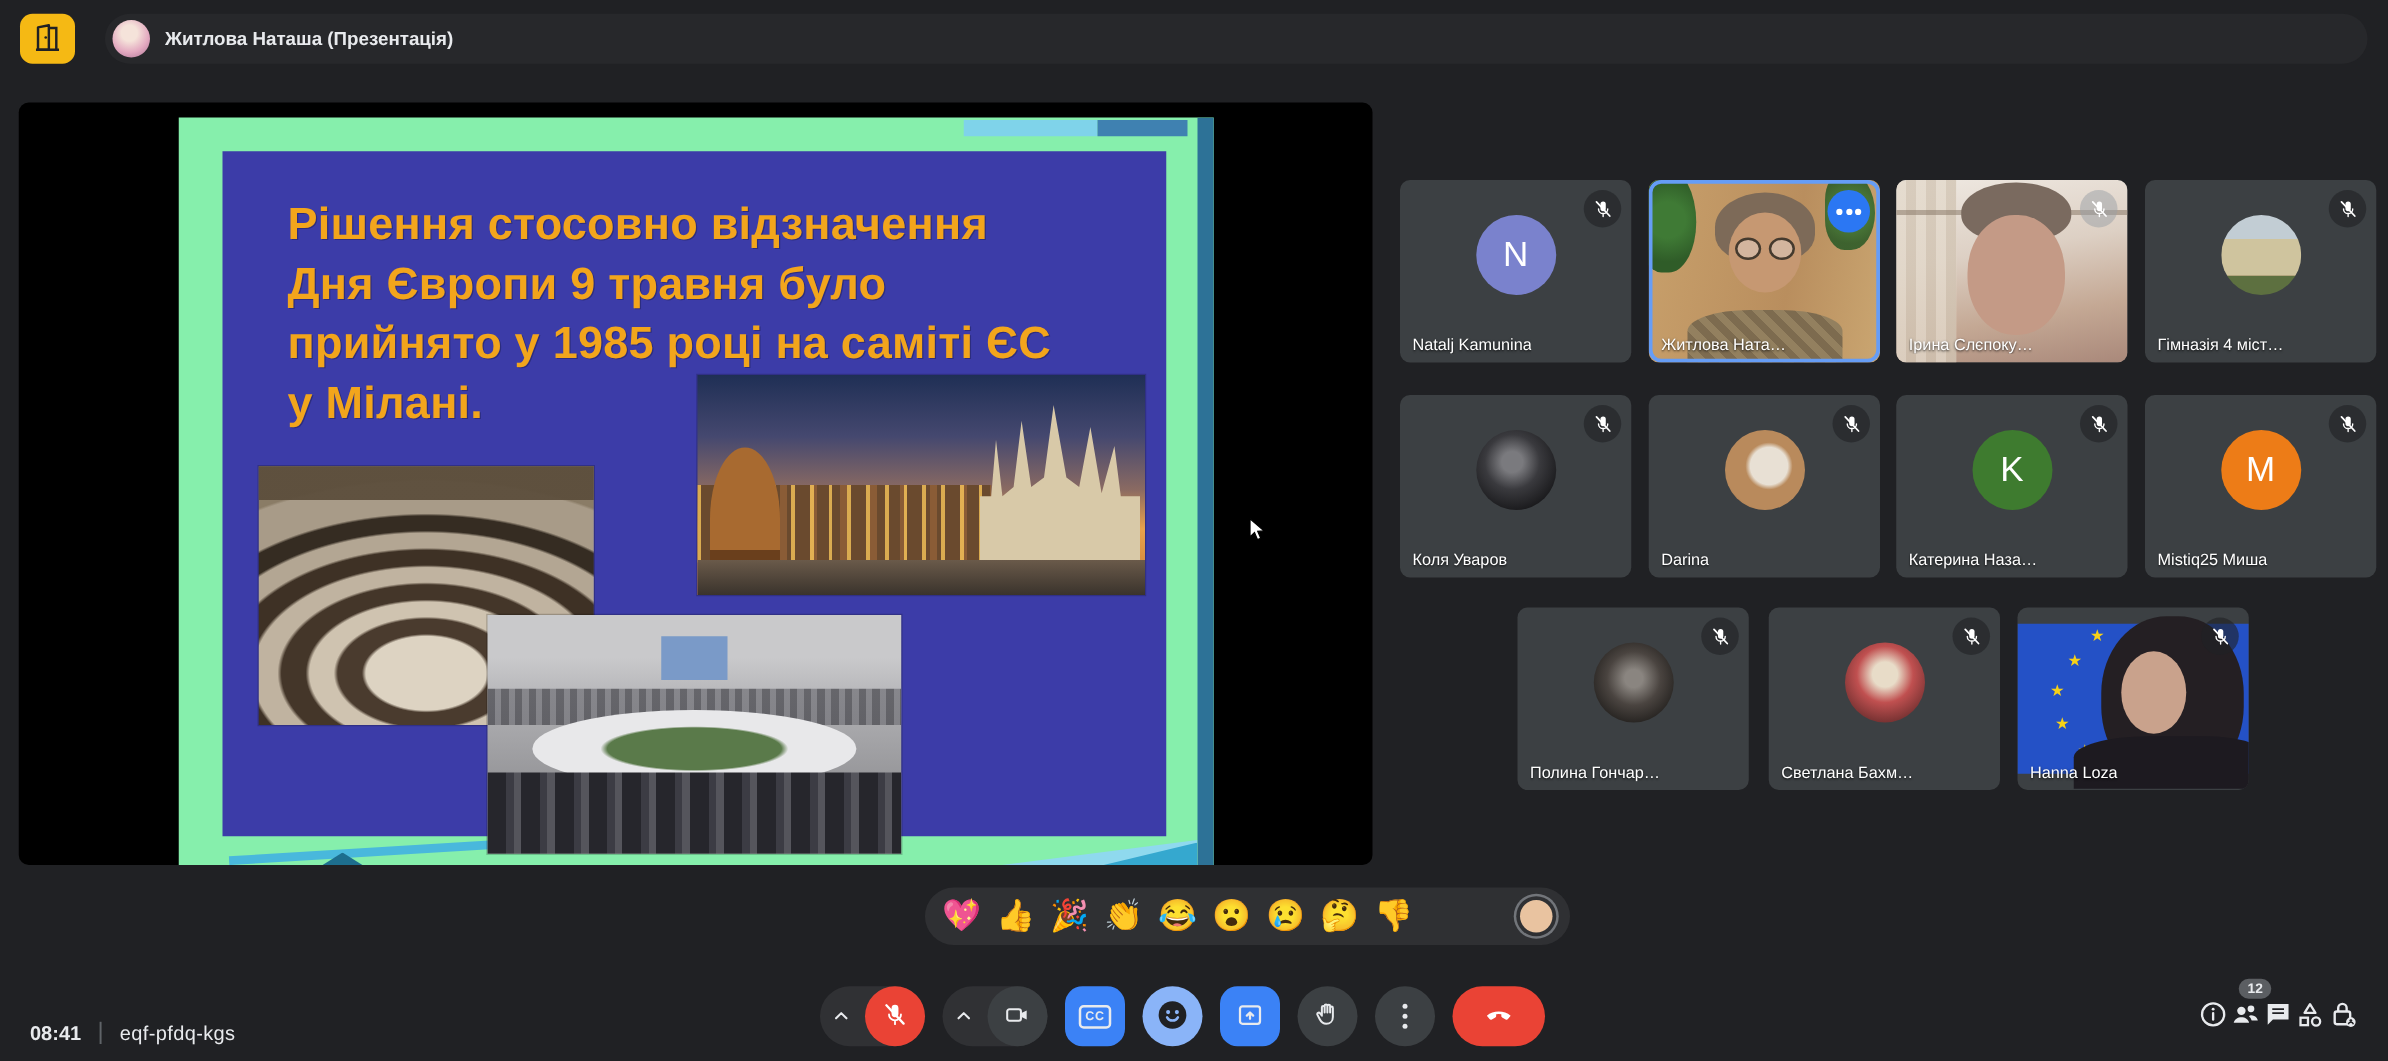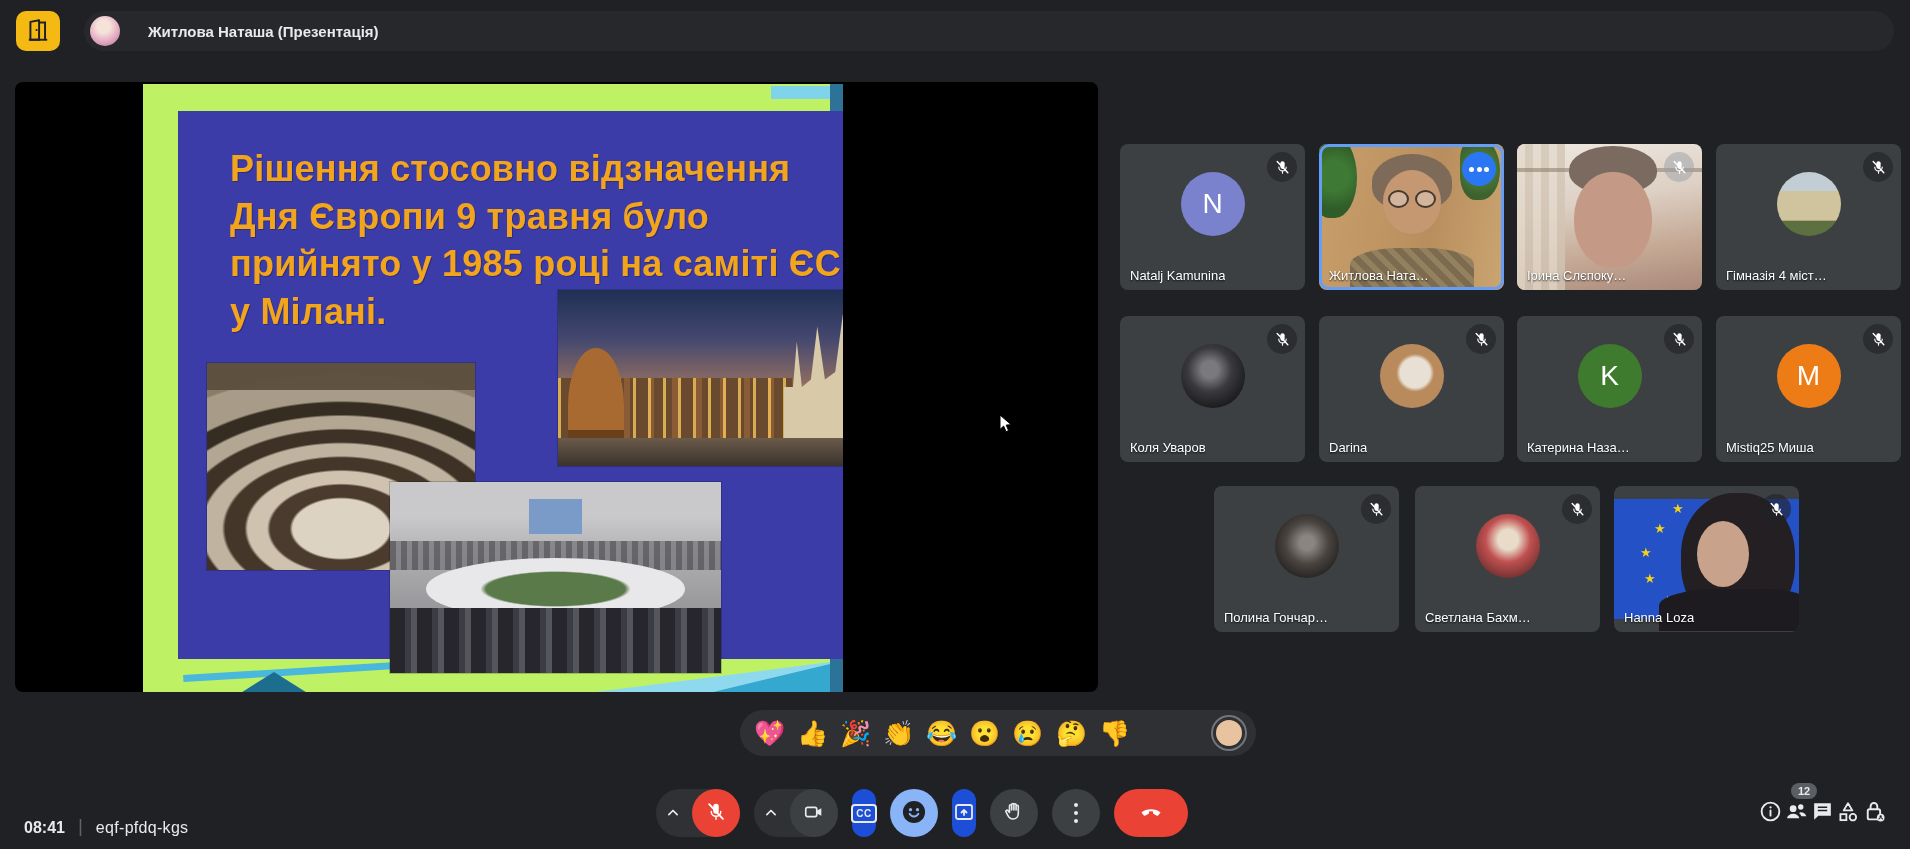--- a/index.html
+++ b/index.html
@@ -7,26 +7,26 @@
        font-family:"Liberation Sans",sans-serif;-webkit-font-smoothing:antialiased}
   .screen{position:absolute;inset:0;background:#202124}
 
   
   .app-btn{position:absolute;left:16px;top:11px;width:44px;height:40px;border:none;border-radius:10px;
            display:flex;align-items:center;justify-content:center;cursor:pointer}
   .presenter-pill{position:absolute;left:84px;right:16px;top:11px;height:40px;background:#27282b;
                   border-radius:20px;display:flex;align-items:center;padding-left:6px;box-sizing:border-box}
   .presenter-avatar{width:30px;height:30px;border-radius:50%;
         background:radial-gradient(circle at 45% 35%,#f5e3da 25%,#e3a9c0 60%,#a86f92)}
-  .presenter-name{margin-left:28px;color:#e8eaed;font-size:15px;font-weight:bold}
+  .presenter-name{margin-left:12px;color:#e8eaed;font-size:15px;font-weight:bold}
 
   
   .stage{position:absolute;left:15px;top:82px;width:1083px;height:610px;background:#000;
          border-radius:8px;overflow:hidden}
-  .slide{position:absolute;left:128px;top:2px;width:700px;height:610px;background:#bef264;overflow:hidden}
+  .slide{position:absolute;left:128px;top:12px;width:828px;height:610px;background:#86efac;overflow:hidden}
   .strip-right{position:absolute;right:0;top:0;width:13px;height:100%;background:#2d7297}
   .strip-top-steel{position:absolute;left:735px;top:2px;width:72px;height:13px;background:#3f81b1}
   .strip-top-cyan{position:absolute;left:628px;top:2px;width:107px;height:13px;background:#7fd3ea}
   .slide-blue{position:absolute;left:35px;top:27px;width:755px;height:548px;background:#3c3ca8}
   .slide-text{position:absolute;left:52px;top:34px;width:710px;font-size:36px;line-height:1.32;
               font-weight:bold;white-space:pre-line;letter-spacing:.2px;color:#f2a51c;
               text-shadow:1px 1px 0 rgba(0,0,0,.25)}
   .photo{position:absolute;box-shadow:0 0 0 1px rgba(0,0,0,.2);overflow:hidden}
   .ph-parl{left:64px;top:279px;width:268px;height:207px;z-index:2;
     background:
@@ -139,21 +139,21 @@
             color:#e8eaed;font-size:16px;font-weight:bold}
   .time-sep{margin:0 13px;color:#5f6368;font-weight:normal;font-size:19px}
   .code{font-weight:normal;letter-spacing:.3px}
   .controls{position:absolute;left:656px;top:789px;height:48px;display:flex;align-items:center;gap:14px}
   .ctl-group{position:relative;width:84px;height:48px;border-radius:24px;background:#303134;
              display:flex;align-items:center}
   .chev{background:none;border:none;width:34px;height:48px;display:flex;align-items:center;
         justify-content:center;color:#e8eaed;cursor:pointer;padding:0}
   .btn{border:none;cursor:pointer;display:flex;align-items:center;justify-content:center;color:#e8eaed;padding:0}
   .btn-circle{width:48px;height:48px;border-radius:50%;background:#3c4043}
-  .btn-sq{width:24px;height:48px;border-radius:14px;background:#1d4ed8}
+  .btn-sq{width:48px;height:48px;border-radius:14px;background:#3b82f6}
   .btn-red{width:48px;height:48px;border-radius:50%;background:#ea4335;color:#fff;position:absolute;right:0}
   .btn-end{width:74px;height:48px;border-radius:24px;background:#ea4335;color:#fff}
   .btn-smile{width:48px;height:48px;border-radius:50%;background:#8ab4f8}
   .cc-glyph{border:2px solid #e8eaed;border-radius:4px;font-size:10px;font-weight:bold;
             color:#e8eaed;padding:2px 3px;letter-spacing:.5px}
   .dots{display:flex;flex-direction:column;gap:3.5px}
   .dots i{width:4.5px;height:4.5px;border-radius:50%;background:#e8eaed}
   .right-icons{position:absolute;right:22px;top:789px;height:48px;display:flex;align-items:center;}
   .ric{background:none;border:none;color:#e8eaed;cursor:pointer;padding:0;display:flex;
        align-items:center;justify-content:center}

